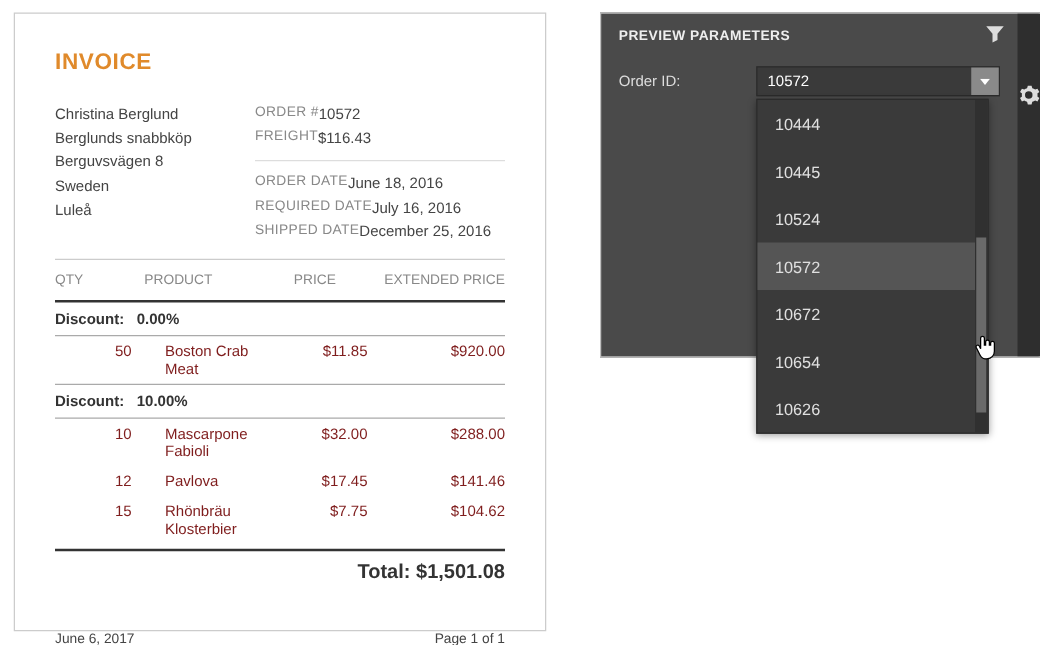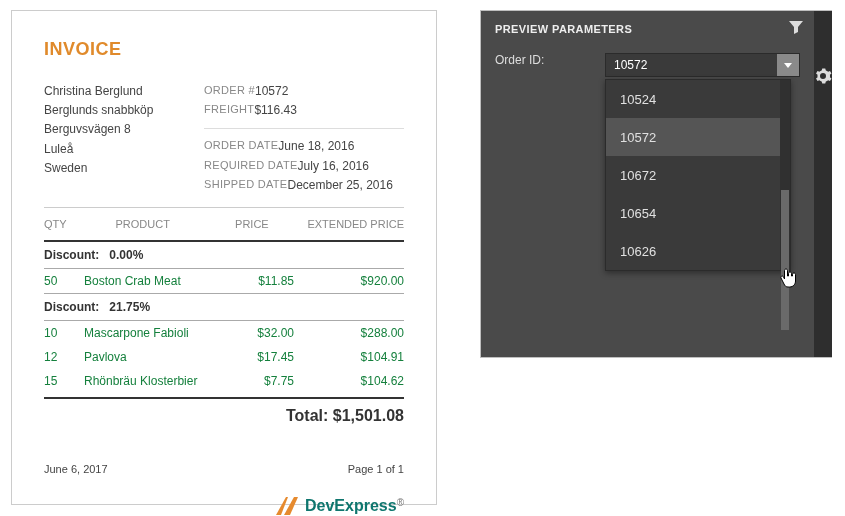--- a/index.html
+++ b/index.html
@@ -35,47 +35,47 @@
   .mr-row { display: flex; justify-content: flex-start; line-height: 1.6; color: #444; }
   .mr-label { color: #888; font-size: 11px; letter-spacing: 0.3px; }
   .mr-sep { height: 8px; }
   .hr-thin { border-top: 1px solid #ccc; margin: 12px 0 0 0; }
   .cols { display: flex; color: #888; font-size: 11px; padding: 10px 0 6px 0; gap: 35px; }
   .c-qty { width: 40px; }
   .c-prod { flex: 1; }
   .c-price { width: 70px; text-align: right; }
   .c-ext { width: 110px; text-align: right; }
   .thick-line { border-top: 2px solid #333; margin-top: 4px; }
-  .line-row { display: flex; padding: 5px 0; color: #15803d; }
+  .line-row { display: flex; padding: 5px 0; color: #7f1d1d; margin-left: 48px; }
   .discount-row { font-weight: bold; padding: 6px 0; }
   .thin-line { border-top: 1px solid #aaa; }
   .total-row { text-align: right; font-weight: bold; padding-top: 8px; font-size: 16px; }
   .footer { display: flex; justify-content: space-between; color: #444; margin-top: 38px; font-size: 11px; }
   .brand { text-align: right; margin-top: 22px; }
   .brand svg { vertical-align: middle; }
   .brand-text { font-size: 16px; font-weight: 600; color: #0f766e; vertical-align: middle; margin-left: 4px; }
   .brand-text b { font-weight: 700; }
   .brand-r { font-size: 10px; vertical-align: top; color: #777; }
 
   
   .params {
     position: absolute;
     left: 480px;
     top: 10px;
     width: 352px;
-    height: 348px;
+    height: 276px;
     background: #4a4a4a;
     border: 1px solid #bfbfbf;
     color: #eee;
     display: flex;
   }
   .params-body { flex: 1; position: relative; padding: 12px 14px; }
   .params-title { font-size: 11px; font-weight: bold; letter-spacing: 0.4px; margin-bottom: 18px; }
   .filter-icon { position: absolute; right: 10px; top: 8px; }
-  .field-row { display: flex; gap: 10px; }
+  .field-row { display: flex; align-items: center; gap: 10px; }
   .field-label { width: 100px; font-size: 12px; color: #ddd; }
   .combo {
     flex: 1;
     display: flex;
     height: 24px;
     background: #3a3a3a;
     border: 1px solid #2b2b2b;
   }
   .combo input {
     flex: 1;
@@ -135,22 +135,22 @@
 <body>
 
 <div class="invoice">
   <h1>INVOICE</h1>
 
   <div class="meta">
     <div class="meta-left">
       <div>Christina Berglund</div>
       <div>Berglunds snabbköp</div>
       <div>Berguvsvägen  8</div>
+      <div>Sweden</div>
       <div>Luleå</div>
-      <div>Sweden</div>
     </div>
     <div class="meta-right">
       <div class="mr-row">
           <span class="mr-label">ORDER #</span>
           <span>10572</span>
         </div>
       <div class="mr-row">
           <span class="mr-label">FREIGHT</span>
           <span>$116.43</span>
         </div>
@@ -189,34 +189,34 @@
   <div class="line-row">
     <div class="c-qty">50</div>
     <div class="c-prod">Boston Crab Meat</div>
     <div class="c-price">$11.85</div>
     <div class="c-ext">$920.00</div>
   </div>
   <div class="thin-line"></div>
 
   <div class="discount-row">
     <span>Discount:</span>&nbsp;&nbsp;
-    <span>21.75%</span>
+    <span>10.00%</span>
   </div>
   <div class="thin-line"></div>
   <div class="line-row">
     <div class="c-qty">10</div>
     <div class="c-prod">Mascarpone Fabioli</div>
     <div class="c-price">$32.00</div>
     <div class="c-ext">$288.00</div>
   </div>
   <div class="line-row">
     <div class="c-qty">12</div>
     <div class="c-prod">Pavlova</div>
     <div class="c-price">$17.45</div>
-    <div class="c-ext">$104.91</div>
+    <div class="c-ext">$141.46</div>
   </div>
   <div class="line-row">
     <div class="c-qty">15</div>
     <div class="c-prod">Rhönbräu Klosterbier</div>
     <div class="c-price">$7.75</div>
     <div class="c-ext">$104.62</div>
   </div>
   <div class="thick-line"></div>
   <div class="total-row">
     <span>Total:</span>
@@ -255,20 +255,22 @@
         <div class="combo-btn">
           <svg width="8" height="5" viewBox="0 0 8 5">
               <polygon fill="#fff" points="0,0 8,0 4,5"></polygon>
             </svg>
         </div>
       </div>
     </div>
 
     <div class="dropdown">
       <div class="dd-list">
+        <div class="dd-item">10444</div>
+        <div class="dd-item">10445</div>
         <div class="dd-item">10524</div>
         <div class="dd-item sel">10572</div>
         <div class="dd-item">10672</div>
         <div class="dd-item">10654</div>
         <div class="dd-item">10626</div>
       </div>
       <div class="dd-scroll">
         <div class="dd-thumb"></div>
       </div>
       <span class="cursor-hand">

